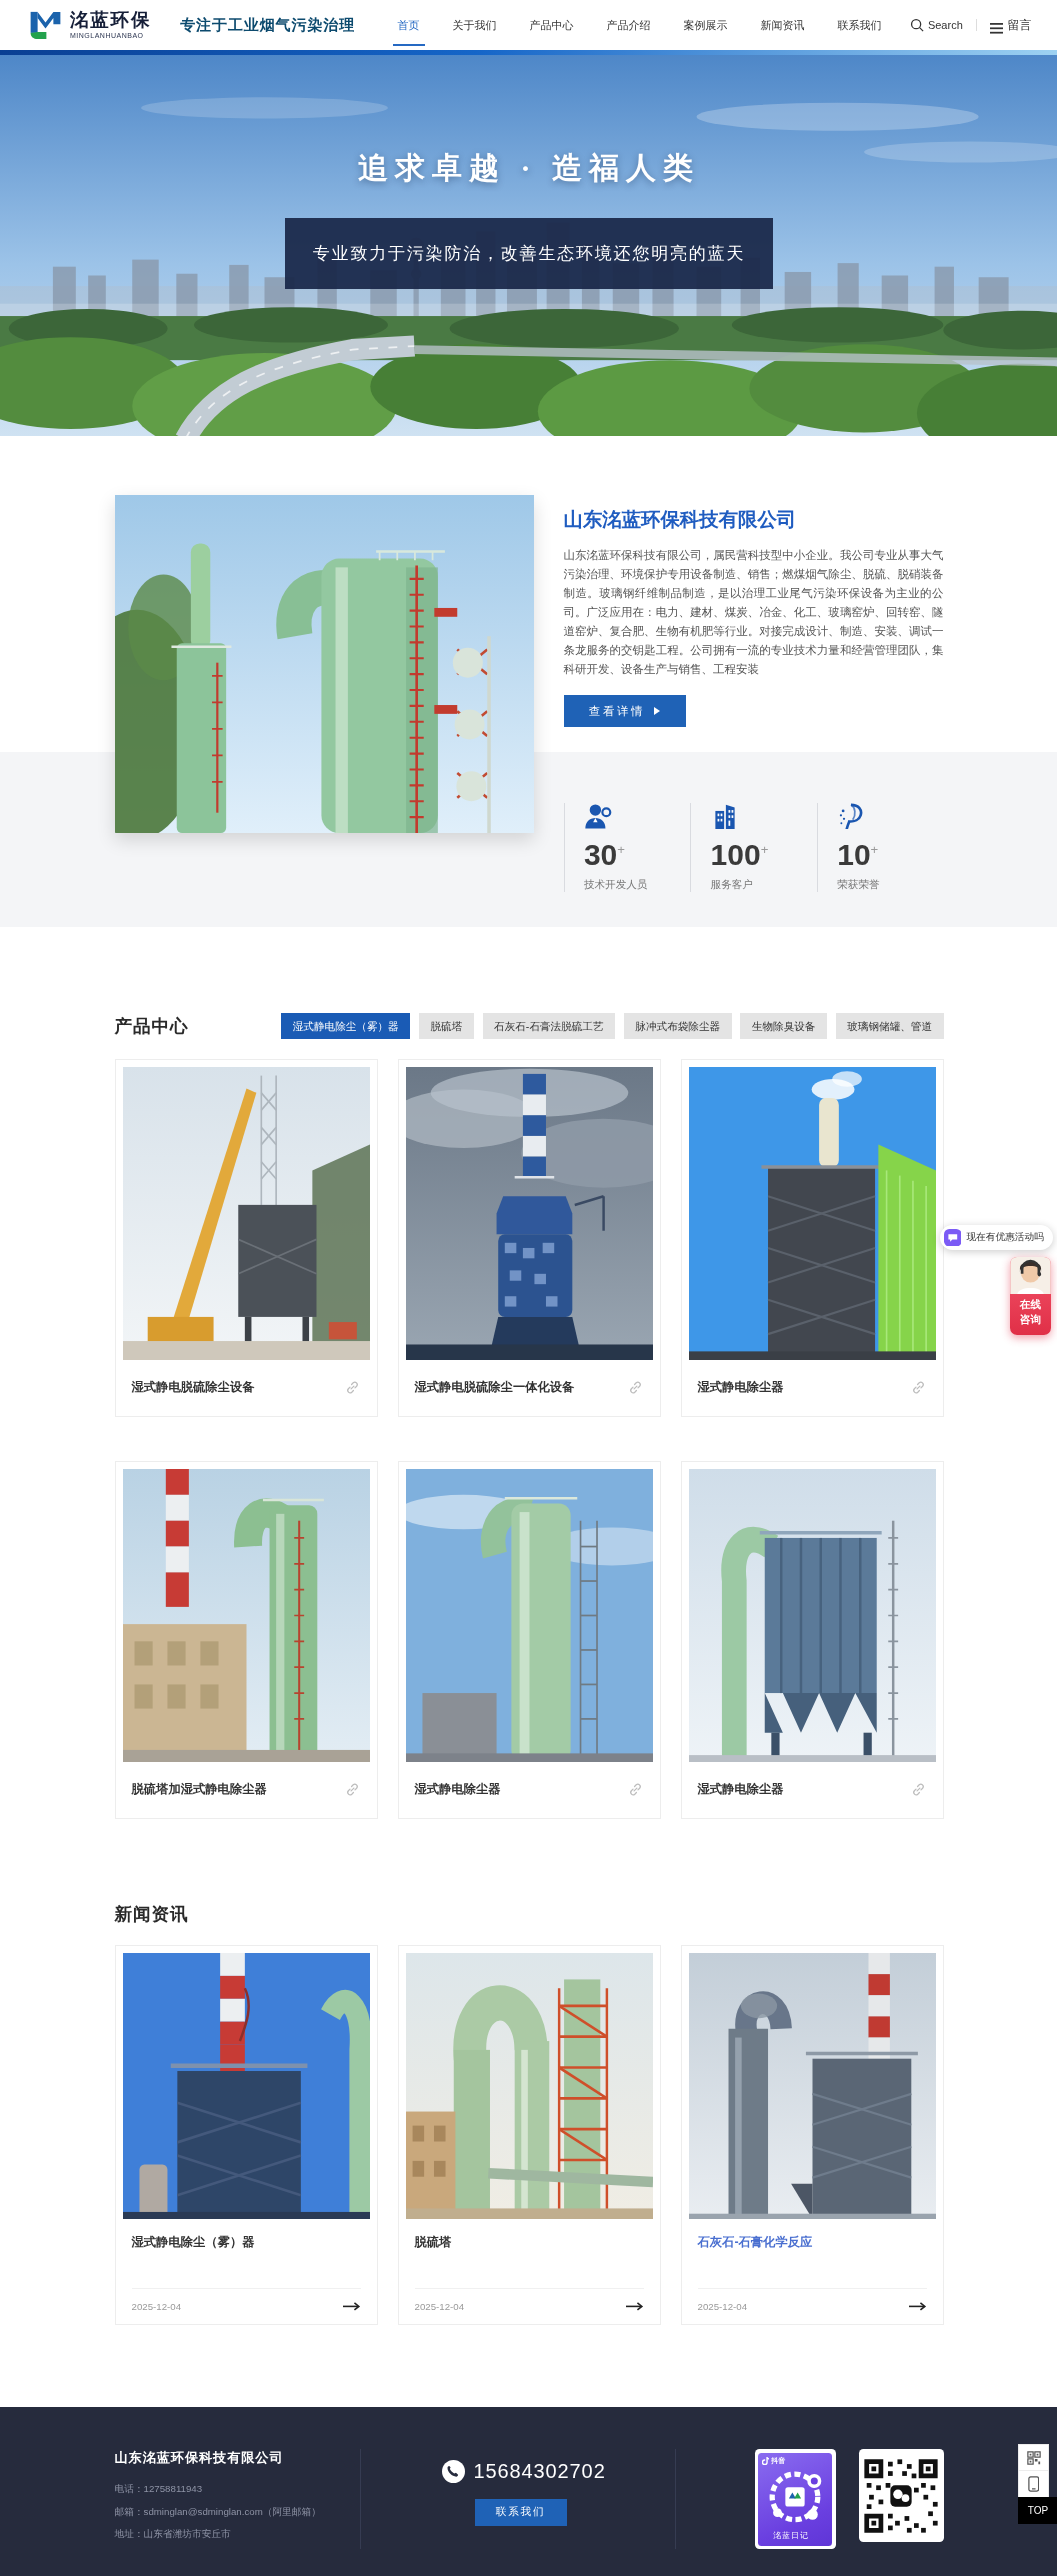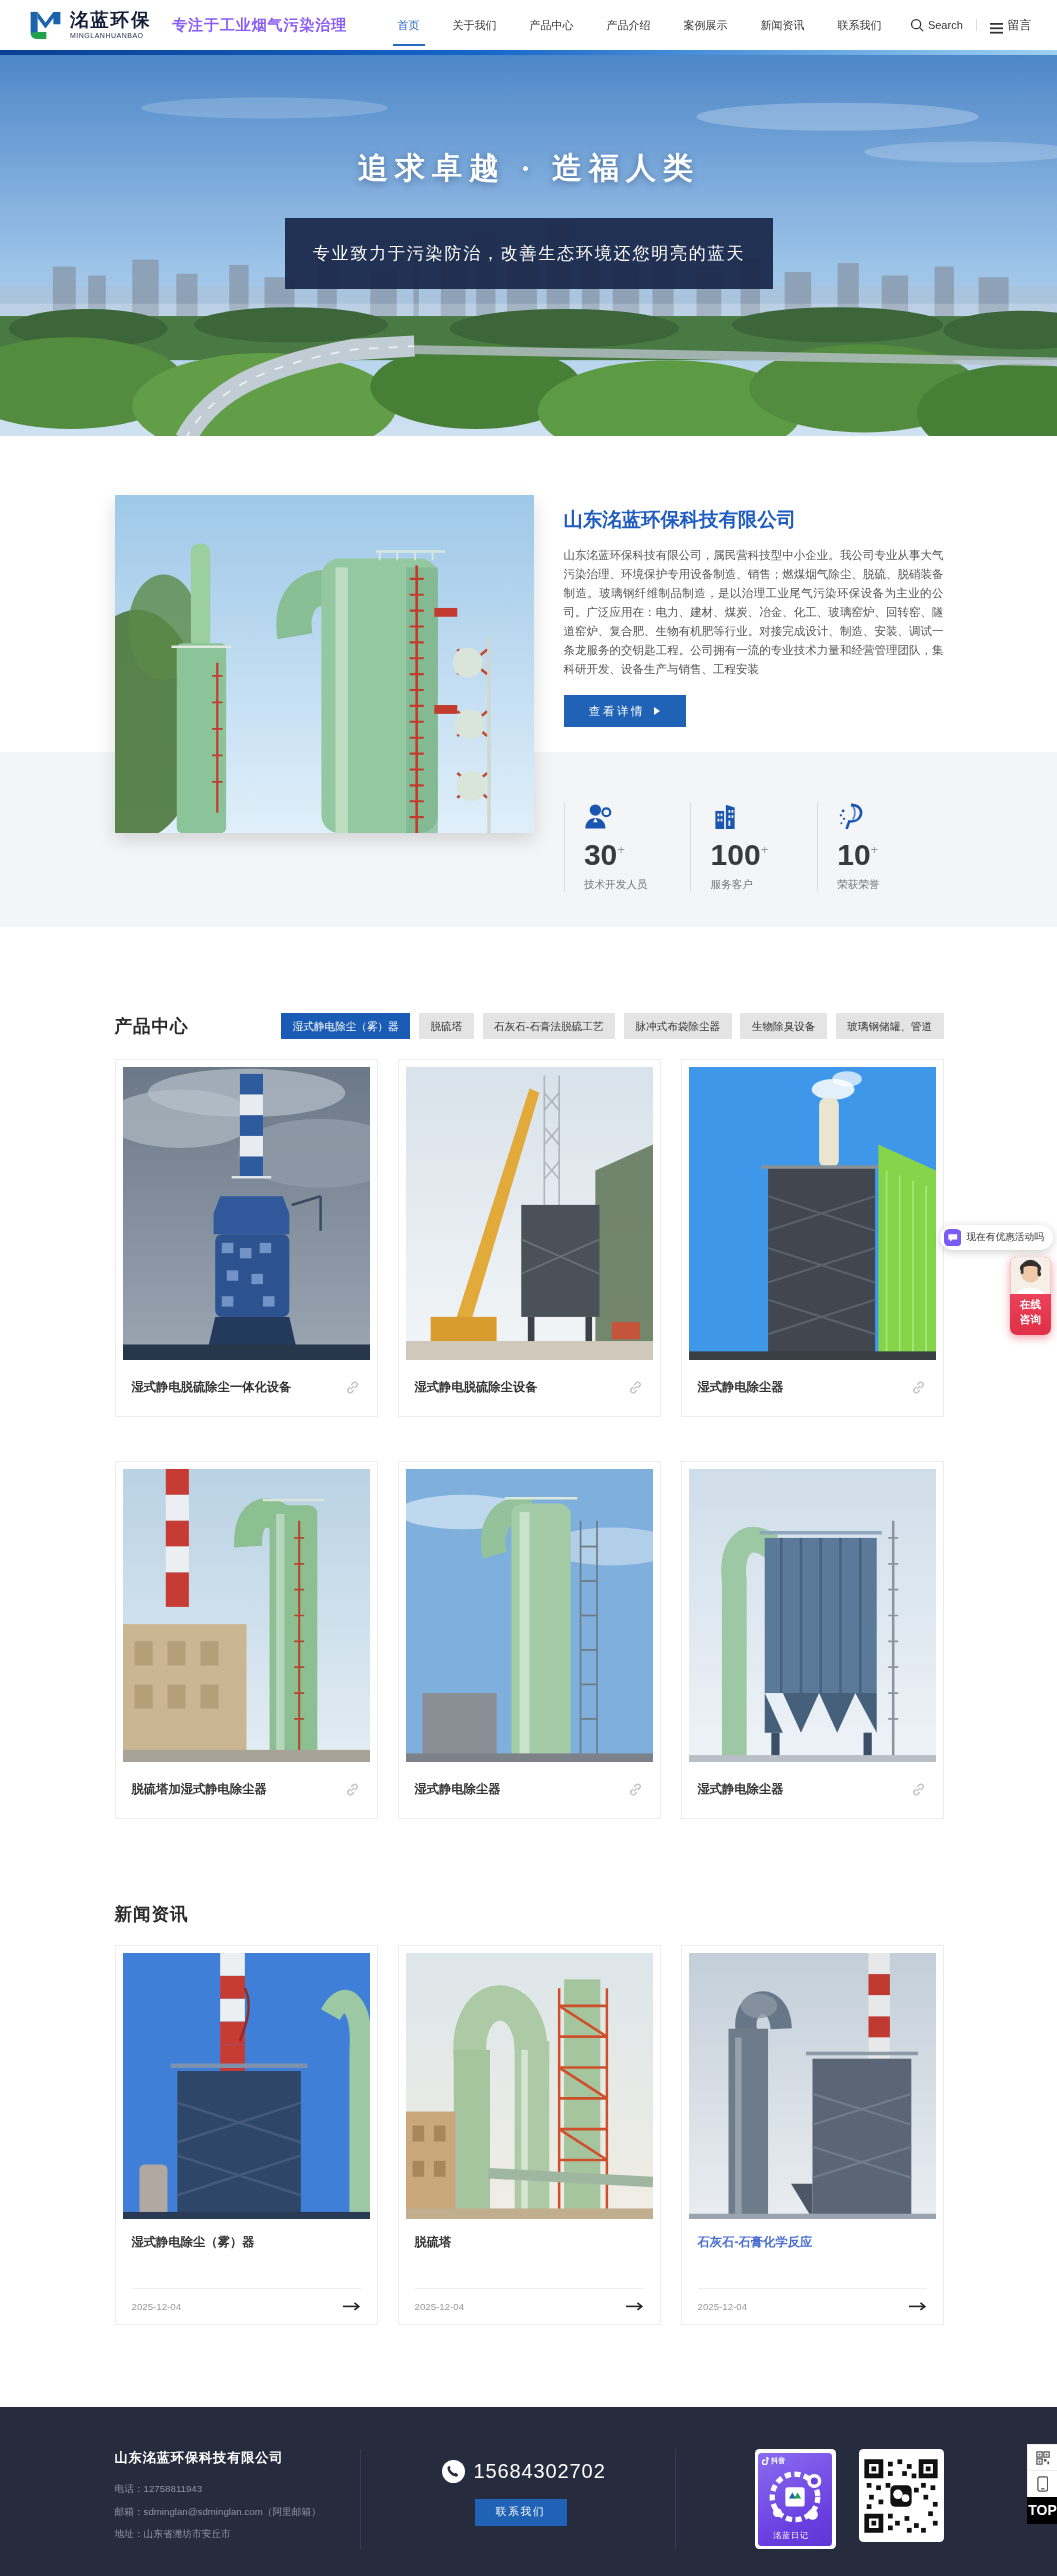--- a/index.html
+++ b/index.html
@@ -7,21 +7,21 @@
   font-family:"Liberation Sans","DejaVu Sans",sans-serif;overflow-x:hidden}
 .container{width:829px;margin:0 auto}
 svg{display:block}
 
 
 .header{height:50px;display:flex;align-items:center;justify-content:space-between;padding:0 26.4px 0 28px;background:#fff}
 .logo-wrap{display:flex;align-items:center}
 .logo-text{margin-left:7px}
 .logo-cn{font-size:18.5px;font-weight:bold;color:#161f38;letter-spacing:1.8px;line-height:1}
 .logo-en{font-size:7px;color:#2b3550;letter-spacing:0.5px;margin-top:2.6px}
-.logo-tagline{margin-left:21px;font-size:15px;font-weight:bold;color:#8b5cf6;letter-spacing:0.9px}
+.logo-tagline{margin-left:29px;font-size:15px;font-weight:bold;color:#0c4a6e;letter-spacing:0.9px}
 .nav{display:flex;align-items:center}
 .nav-item{font-size:11px;color:#333;margin-left:33px;cursor:pointer;position:relative;padding:5.3px 0}
 .nav-item.active{color:#2569c3}
 .nav-item.active::after{content:"";position:absolute;left:50%;transform:translateX(-50%);bottom:-8px;width:32px;height:1.8px;background:#2569c3}
 .nav-search{display:flex;align-items:center;margin-left:28px;font-size:11px;color:#333;cursor:pointer}
 .nav-search span{margin-left:4.4px}
 .nav-vdiv{width:0.9px;height:12.3px;background:#ddd;margin:0 13.2px}
 .nav-message{display:flex;align-items:flex-end;font-size:12px;color:#333;cursor:pointer}
 .nav-message span{margin-left:4.4px}
 .header-bar{height:5.3px;background:linear-gradient(90deg,#0a3f93,#1565c8 45%,#9ed2f2)}
@@ -94,21 +94,21 @@
 
 
 .chat-float{position:absolute;top:1225px;right:5.3px;width:176px;text-align:right;z-index:50}
 .chat-bubble{display:inline-flex;align-items:center;background:#fff;border-radius:14px;padding:3.5px 8.8px 3.5px 3.5px;box-shadow:0 1.8px 8.8px rgba(0,0,0,.2)}
 .chat-bubble-text{margin-left:5.3px;font-size:9.7px;color:#333;white-space:nowrap}
 .consult-btn{margin-top:7px;margin-right:1.8px;display:inline-block;width:41px;border-radius:7px;background:linear-gradient(180deg,#f4556a,#e02f47);box-shadow:0 2.6px 8.8px rgba(224,47,71,.45);padding-bottom:8px;text-align:center;cursor:pointer}
 .consult-avatar{width:41px;height:37px;border-radius:7px 7px 0 0;overflow:hidden}
 .consult-text{margin:3.5px auto 0;width:23px;font-size:10.6px;line-height:15px;color:#fff;font-weight:bold}
 .side-tools{position:absolute;right:0;top:2444px;z-index:50}
 .tool-btn{width:31px;height:26.4px;background:#fff;border:0.9px solid #ececec;border-bottom:none;display:flex;align-items:center;justify-content:center;cursor:pointer}
-.tool-top{width:31px;height:27px;background:#000;color:#fff;font-size:14px;font-weight:bold;display:flex;align-items:center;justify-content:center;cursor:pointer}
+.tool-top{width:40px;height:27px;background:#000;color:#fff;font-size:10px;font-weight:normal;display:flex;align-items:center;justify-content:center;cursor:pointer}
 </style>
 </head>
 <body>
 
 <div class="header">
   <div class="logo-wrap">
     <span>
       <svg width="35" height="32" viewBox="0 0 40 36">
         <path d="M3 3h8v24H3z" fill="#1b63ac"></path>
         <path d="M11 3l9 12 9-12h8v14h-8V10l-9 12-9-12z" fill="#1b63ac"></path>
@@ -326,66 +326,20 @@
       <span class="tab">生物除臭设备</span>
       <span class="tab">玻璃钢储罐、管道</span>
     </div>
   </div>
   <div class="grid">
 
     <div class="card">
       <div class="card-img">
         <svg viewBox="0 0 300 340" preserveAspectRatio="none">
           <defs>
-              <linearGradient id="p2" x1="0" y1="0" x2="0" y2="1">
-                <stop offset="0" stop-color="#6b7887"></stop>
-                <stop offset="1" stop-color="#9aa6b2"></stop>
-              </linearGradient>
-            </defs>
-          <rect width="300" height="340" fill="url(#p2)"></rect>
-          <ellipse cx="70" cy="60" rx="90" ry="34" fill="#aab4be" opacity=".8"></ellipse>
-            <ellipse cx="240" cy="100" rx="100" ry="40" fill="#8e99a6" opacity=".9"></ellipse>
-            <ellipse cx="150" cy="30" rx="120" ry="28" fill="#b8c2cc" opacity=".7"></ellipse>
-          <g>
-              <rect x="142" y="8" width="28" height="24" fill="#2e5a9e"></rect>
-              <rect x="142" y="32" width="28" height="24" fill="#e8ecf0"></rect>
-              <rect x="142" y="56" width="28" height="24" fill="#2e5a9e"></rect>
-              <rect x="142" y="80" width="28" height="24" fill="#e8ecf0"></rect>
-              <rect x="142" y="104" width="28" height="24" fill="#2e5a9e"></rect>
-            </g>
-          <line x1="132" y1="128" x2="180" y2="128" stroke="#dfe3e8" stroke-width="3"></line>
-          <path d="M118 150h76l8 20v24h-92v-24z" fill="#30589b"></path>
-          <rect x="112" y="194" width="90" height="96" rx="8" fill="#2c5390"></rect>
-          <g fill="#7f9fd0" opacity=".85">
-              <rect x="120" y="204" width="14" height="12"></rect>
-              <rect x="142" y="210" width="14" height="12"></rect>
-              <rect x="166" y="204" width="14" height="12"></rect>
-              <rect x="126" y="236" width="14" height="12"></rect>
-              <rect x="156" y="240" width="14" height="12"></rect>
-              <rect x="120" y="266" width="14" height="12"></rect>
-              <rect x="170" y="266" width="14" height="12"></rect>
-            </g>
-          <path d="M112 290l-12 50h114l-12-50z" fill="#243a5c"></path>
-          <rect y="322" width="300" height="18" fill="#27364a"></rect>
-          <line x1="205" y1="160" x2="240" y2="150" stroke="#3a4a63" stroke-width="3"></line>
-            <line x1="240" y1="150" x2="240" y2="190" stroke="#3a4a63" stroke-width="3"></line>
-        </svg>
-      </div>
-      <div class="card-foot">
-        <span class="card-title">湿式静电脱硫除尘一体化设备</span>
-        <svg width="17" height="17" viewBox="0 0 24 24">
-            <path d="M10 14l4-4M8.5 11.5l-2.3 2.3a3.4 3.4 0 0 0 4.8 4.8l2.3-2.3M15.5 12.5l2.3-2.3a3.4 3.4 0 0 0-4.8-4.8l-2.3 2.3" stroke="#bdbdbd" stroke-width="1.8" fill="none" stroke-linecap="round"></path>
-          </svg>
-      </div>
-    </div>
-
-    <div class="card">
-      <div class="card-img">
-        <svg viewBox="0 0 300 340" preserveAspectRatio="none">
-          <defs>
               <linearGradient id="p1" x1="0" y1="0" x2="0" y2="1">
                 <stop offset="0" stop-color="#d8e2ea"></stop>
                 <stop offset="1" stop-color="#f2f5f7"></stop>
               </linearGradient>
             </defs>
           <rect width="300" height="340" fill="url(#p1)"></rect>
           <path d="M230 340V120l70-30v250z" fill="#5d7355" opacity=".85"></path>
           <g stroke="#aeb6bd" stroke-width="2">
               <line x1="168" y1="10" x2="168" y2="160"></line>
               <line x1="186" y1="10" x2="186" y2="160"></line>
@@ -404,20 +358,66 @@
               <line x1="235" y1="200" x2="140" y2="240"></line>
             </g>
           <rect x="148" y="290" width="8" height="50" fill="#3c4147"></rect>
             <rect x="218" y="290" width="8" height="50" fill="#3c4147"></rect>
           <rect y="318" width="300" height="22" fill="#cfc8bb"></rect>
           <rect x="250" y="296" width="34" height="20" fill="#c6543a"></rect>
         </svg>
       </div>
       <div class="card-foot">
         <span class="card-title">湿式静电脱硫除尘设备</span>
+        <svg width="17" height="17" viewBox="0 0 24 24">
+            <path d="M10 14l4-4M8.5 11.5l-2.3 2.3a3.4 3.4 0 0 0 4.8 4.8l2.3-2.3M15.5 12.5l2.3-2.3a3.4 3.4 0 0 0-4.8-4.8l-2.3 2.3" stroke="#bdbdbd" stroke-width="1.8" fill="none" stroke-linecap="round"></path>
+          </svg>
+      </div>
+    </div>
+
+    <div class="card">
+      <div class="card-img">
+        <svg viewBox="0 0 300 340" preserveAspectRatio="none">
+          <defs>
+              <linearGradient id="p2" x1="0" y1="0" x2="0" y2="1">
+                <stop offset="0" stop-color="#6b7887"></stop>
+                <stop offset="1" stop-color="#9aa6b2"></stop>
+              </linearGradient>
+            </defs>
+          <rect width="300" height="340" fill="url(#p2)"></rect>
+          <ellipse cx="70" cy="60" rx="90" ry="34" fill="#aab4be" opacity=".8"></ellipse>
+            <ellipse cx="240" cy="100" rx="100" ry="40" fill="#8e99a6" opacity=".9"></ellipse>
+            <ellipse cx="150" cy="30" rx="120" ry="28" fill="#b8c2cc" opacity=".7"></ellipse>
+          <g>
+              <rect x="142" y="8" width="28" height="24" fill="#2e5a9e"></rect>
+              <rect x="142" y="32" width="28" height="24" fill="#e8ecf0"></rect>
+              <rect x="142" y="56" width="28" height="24" fill="#2e5a9e"></rect>
+              <rect x="142" y="80" width="28" height="24" fill="#e8ecf0"></rect>
+              <rect x="142" y="104" width="28" height="24" fill="#2e5a9e"></rect>
+            </g>
+          <line x1="132" y1="128" x2="180" y2="128" stroke="#dfe3e8" stroke-width="3"></line>
+          <path d="M118 150h76l8 20v24h-92v-24z" fill="#30589b"></path>
+          <rect x="112" y="194" width="90" height="96" rx="8" fill="#2c5390"></rect>
+          <g fill="#7f9fd0" opacity=".85">
+              <rect x="120" y="204" width="14" height="12"></rect>
+              <rect x="142" y="210" width="14" height="12"></rect>
+              <rect x="166" y="204" width="14" height="12"></rect>
+              <rect x="126" y="236" width="14" height="12"></rect>
+              <rect x="156" y="240" width="14" height="12"></rect>
+              <rect x="120" y="266" width="14" height="12"></rect>
+              <rect x="170" y="266" width="14" height="12"></rect>
+            </g>
+          <path d="M112 290l-12 50h114l-12-50z" fill="#243a5c"></path>
+          <rect y="322" width="300" height="18" fill="#27364a"></rect>
+          <line x1="205" y1="160" x2="240" y2="150" stroke="#3a4a63" stroke-width="3"></line>
+            <line x1="240" y1="150" x2="240" y2="190" stroke="#3a4a63" stroke-width="3"></line>
+        </svg>
+      </div>
+      <div class="card-foot">
+        <span class="card-title">湿式静电脱硫除尘一体化设备</span>
         <svg width="17" height="17" viewBox="0 0 24 24">
             <path d="M10 14l4-4M8.5 11.5l-2.3 2.3a3.4 3.4 0 0 0 4.8 4.8l2.3-2.3M15.5 12.5l2.3-2.3a3.4 3.4 0 0 0-4.8-4.8l-2.3 2.3" stroke="#bdbdbd" stroke-width="1.8" fill="none" stroke-linecap="round"></path>
           </svg>
       </div>
     </div>
 
     <div class="card">
       <div class="card-img">
         <svg viewBox="0 0 300 340" preserveAspectRatio="none">
           <rect width="300" height="340" fill="#3e97e8"></rect>

